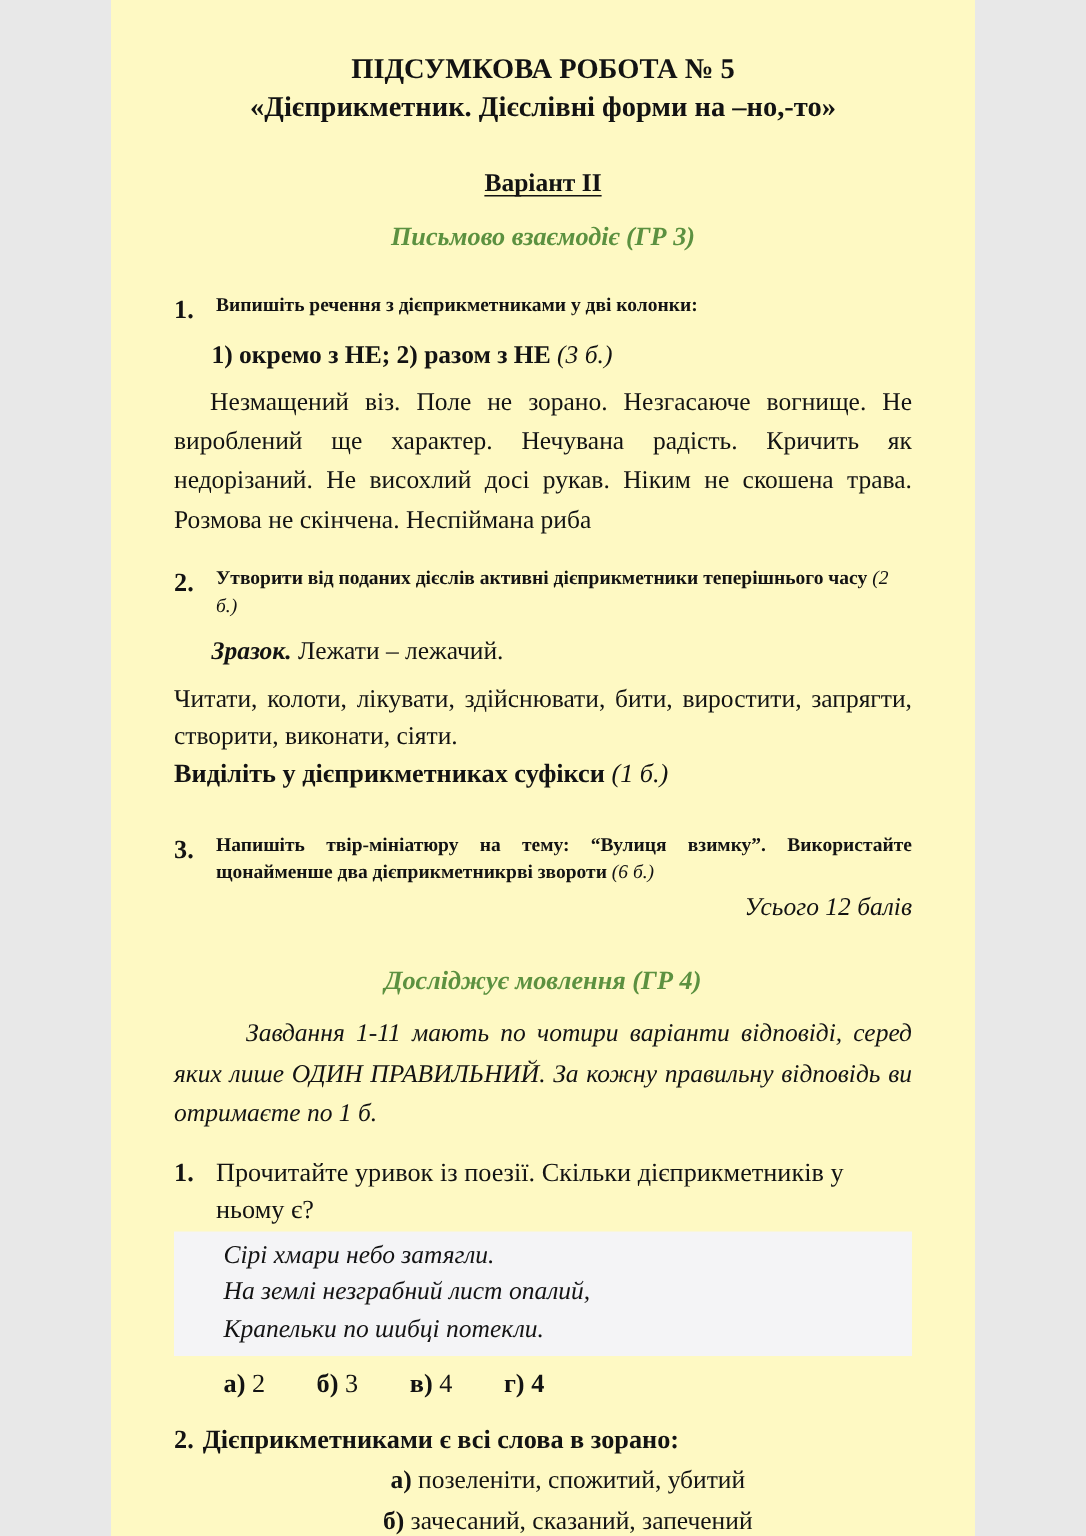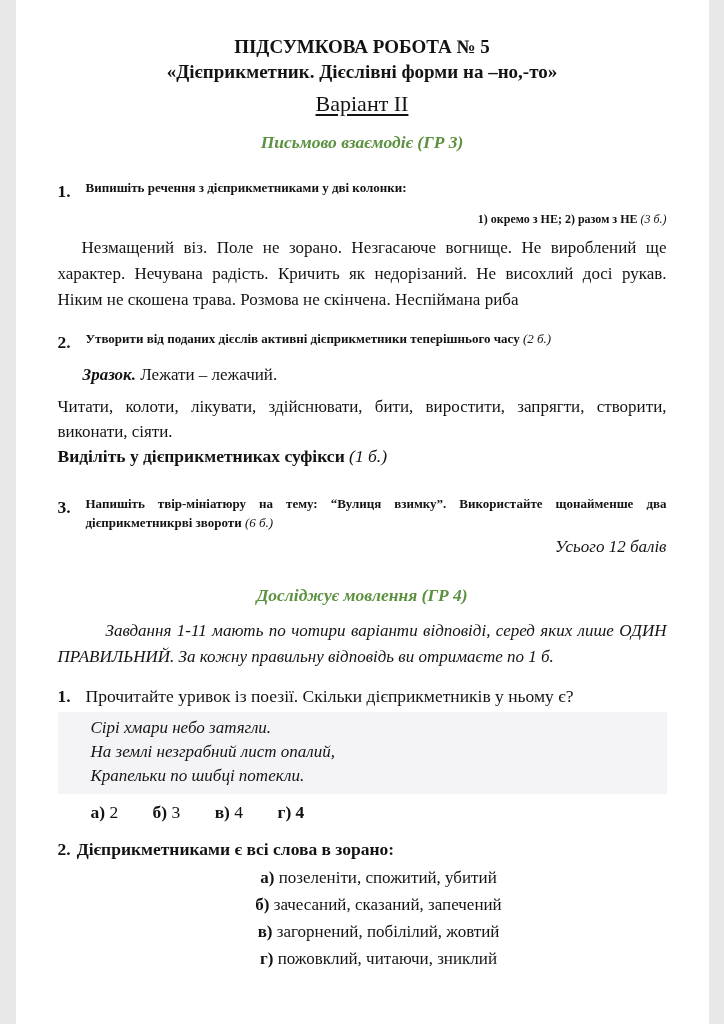--- a/index.html
+++ b/index.html
@@ -1,40 +1,40 @@
 <!DOCTYPE html>
 <html lang="uk"><head>
 <meta charset="utf-8">
 <style>
   html,body{margin:0;padding:0;background:#e8e8e8;}
   .page{
     position:relative;
-    width:693px;height:1024px;
+    width:576px;height:1024px;
     margin:0 auto;
-    background:#ffffff;
+    background:#fef9c3;
     font-family:"Liberation Serif","DejaVu Serif",serif;
     color:#131313;
     box-sizing:border-box;
     padding:34px 42px 0 42px;
     overflow:hidden;
   }
   .center{text-align:center;}
   .title{font-size:19px;font-weight:bold;line-height:1.32;}
   .subtitle{font-size:19px;font-weight:bold;line-height:1.32;}
-  .variant{font-size:22px;font-weight:normal;margin-top:7px;}
+  .variant{font-size:17px;font-weight:bold;margin-top:28px;}
   .variant span{text-decoration:underline;text-underline-offset:3px;}
   .green-head{
     color:#5c9140;font-weight:bold;font-style:italic;
     font-size:17.5px;text-align:center;margin-top:15px;
   }
   .task{display:flex;margin-top:0;}
   .task .num{flex:0 0 28px;font-weight:bold;font-size:17.5px;line-height:1.45;}
   .task .txt{flex:1;font-weight:bold;font-size:13px;line-height:1.45;}
   .pts{font-weight:normal;font-style:italic;}
-  .subline{margin:7px 0 0 25px;font-weight:bold;font-size:12px;text-align:right;}
+  .subline{margin:7px 0 0 25px;font-weight:bold;font-size:17px;}
   .para{
     margin:8px 0 0 0;font-size:17px;line-height:1.55;
     text-align:justify;text-indent:24px;
   }
   .sample{margin:10px 0 0 25px;font-size:17px;}
   .sample .lbl{font-weight:bold;font-style:italic;}
   .words{margin:9px 0 0 0;font-size:17px;line-height:1.5;text-align:justify;}
   .boldline{font-weight:bold;font-size:17.5px;margin-top:1px;}
   .justify-head{text-align:justify;}
   .total{ text-align:right;font-style:italic;font-size:17px;margin-top:4px;}

